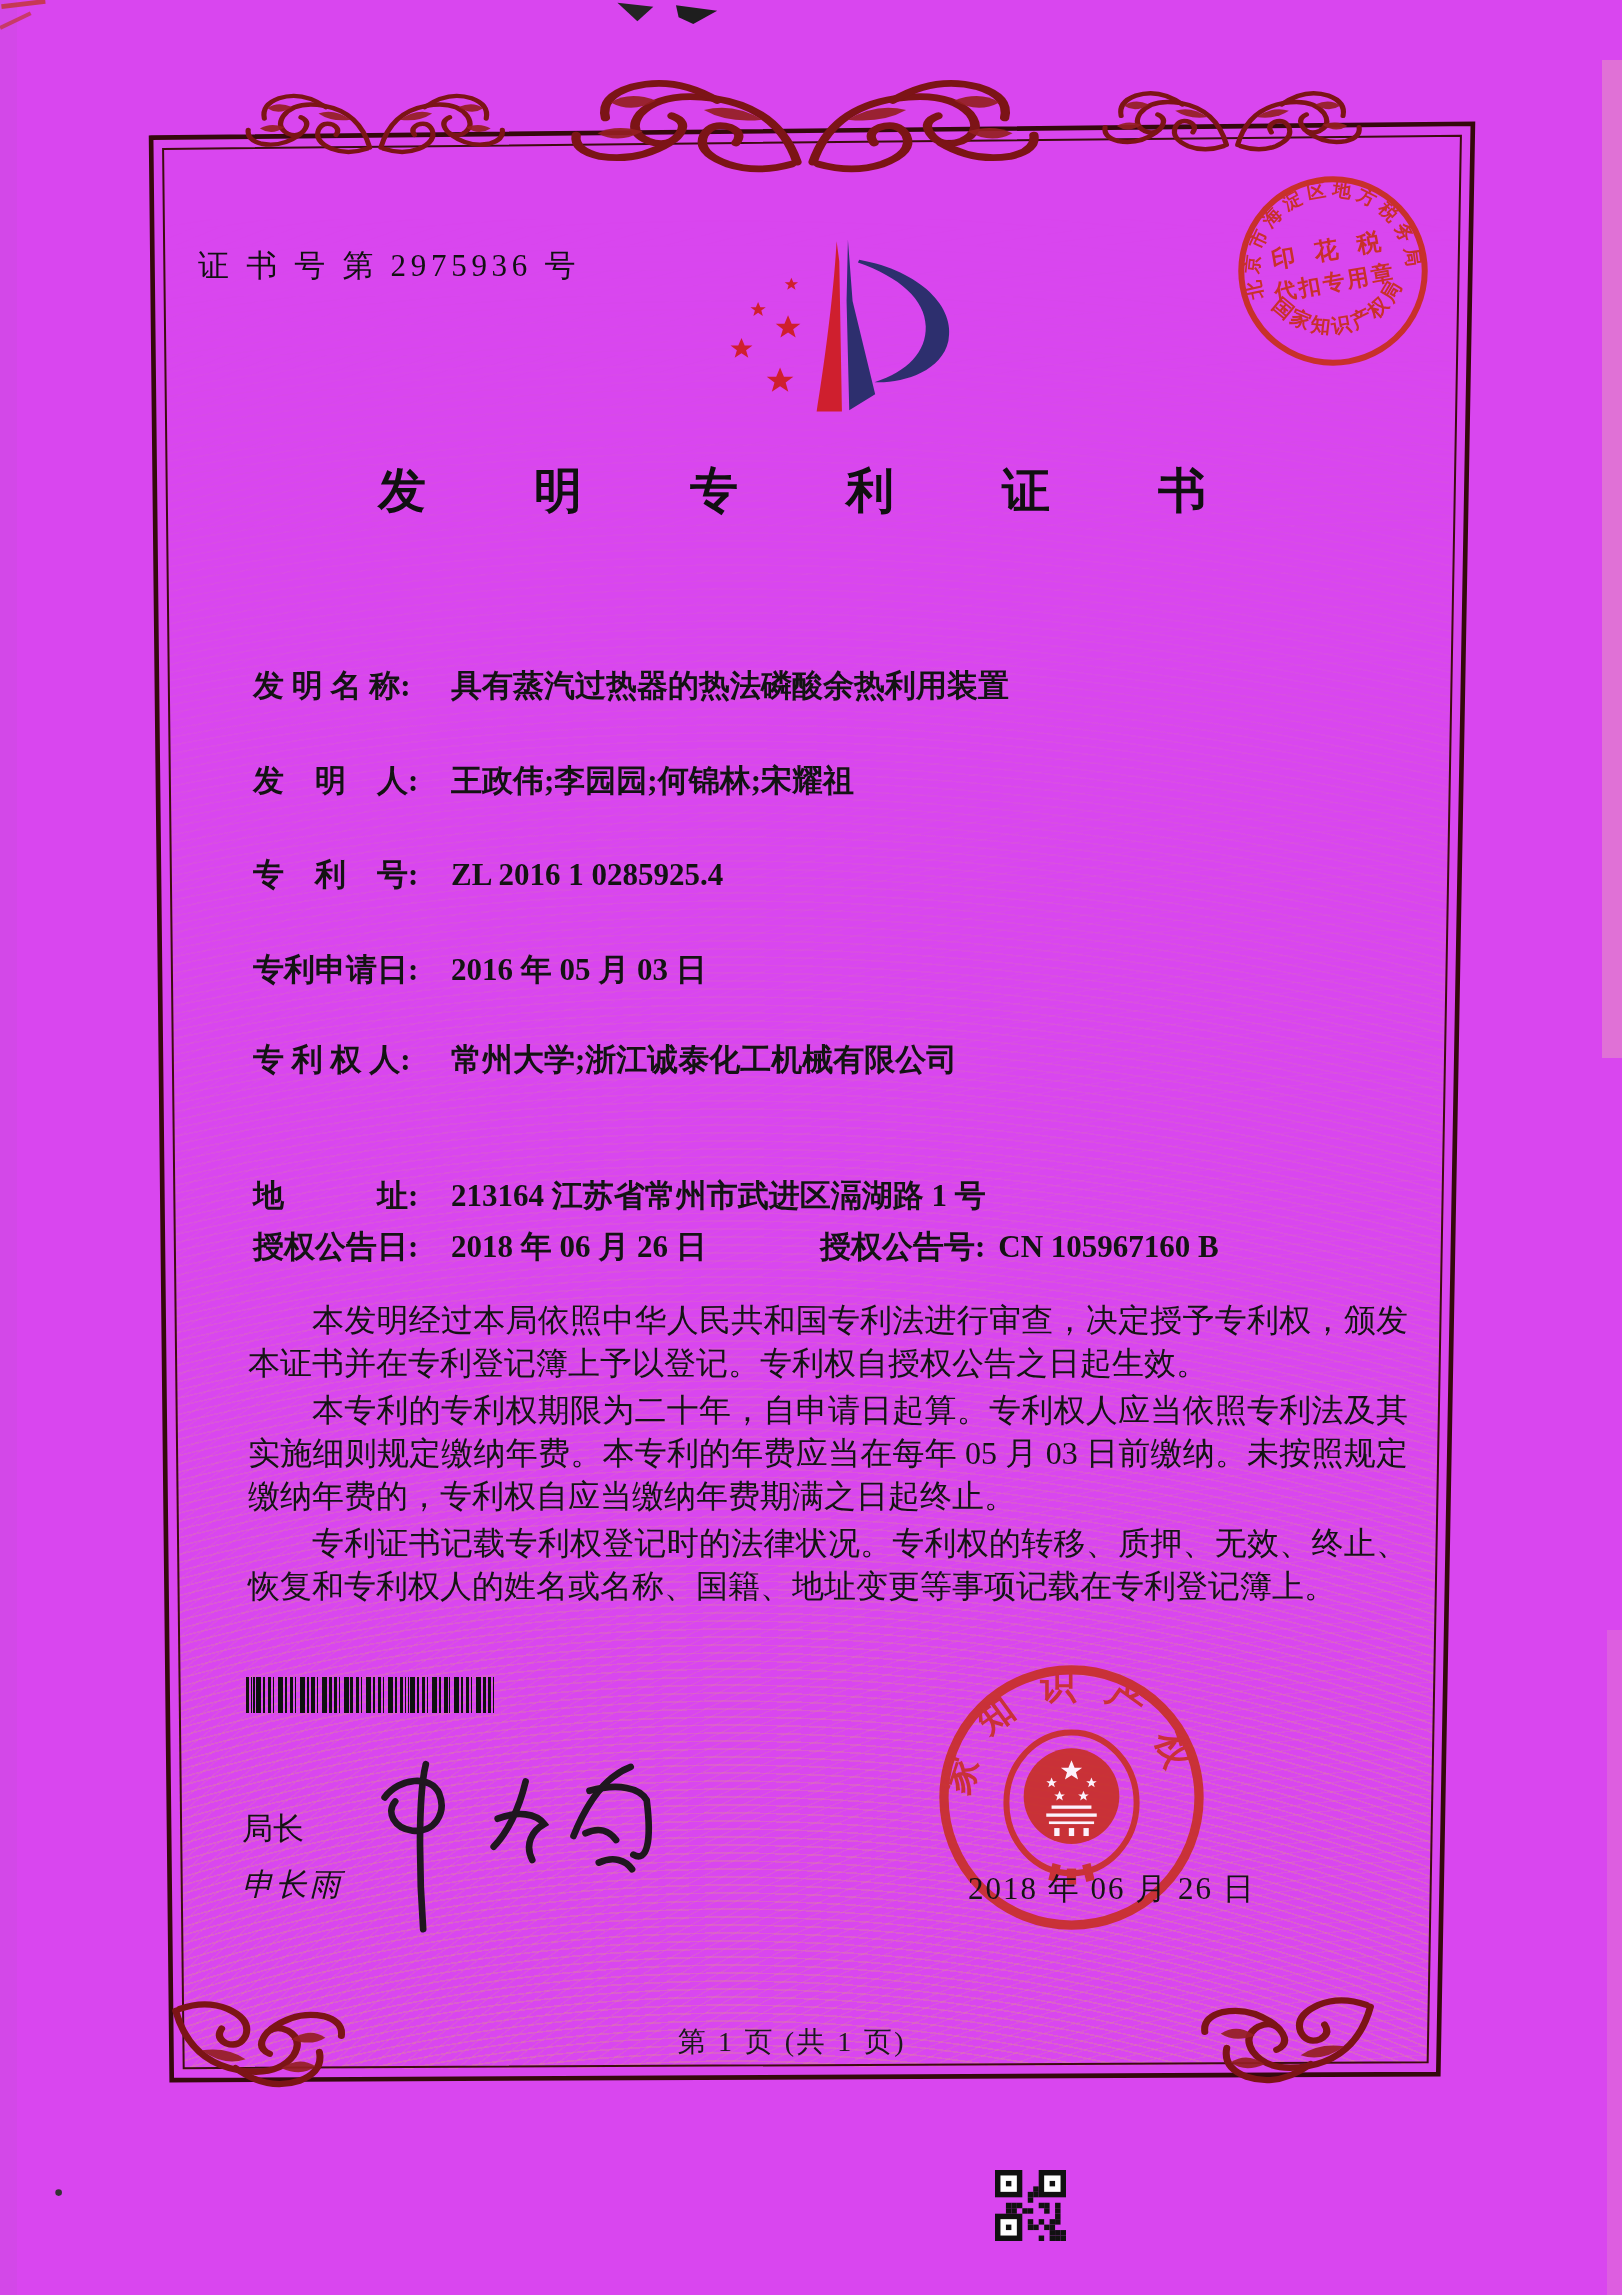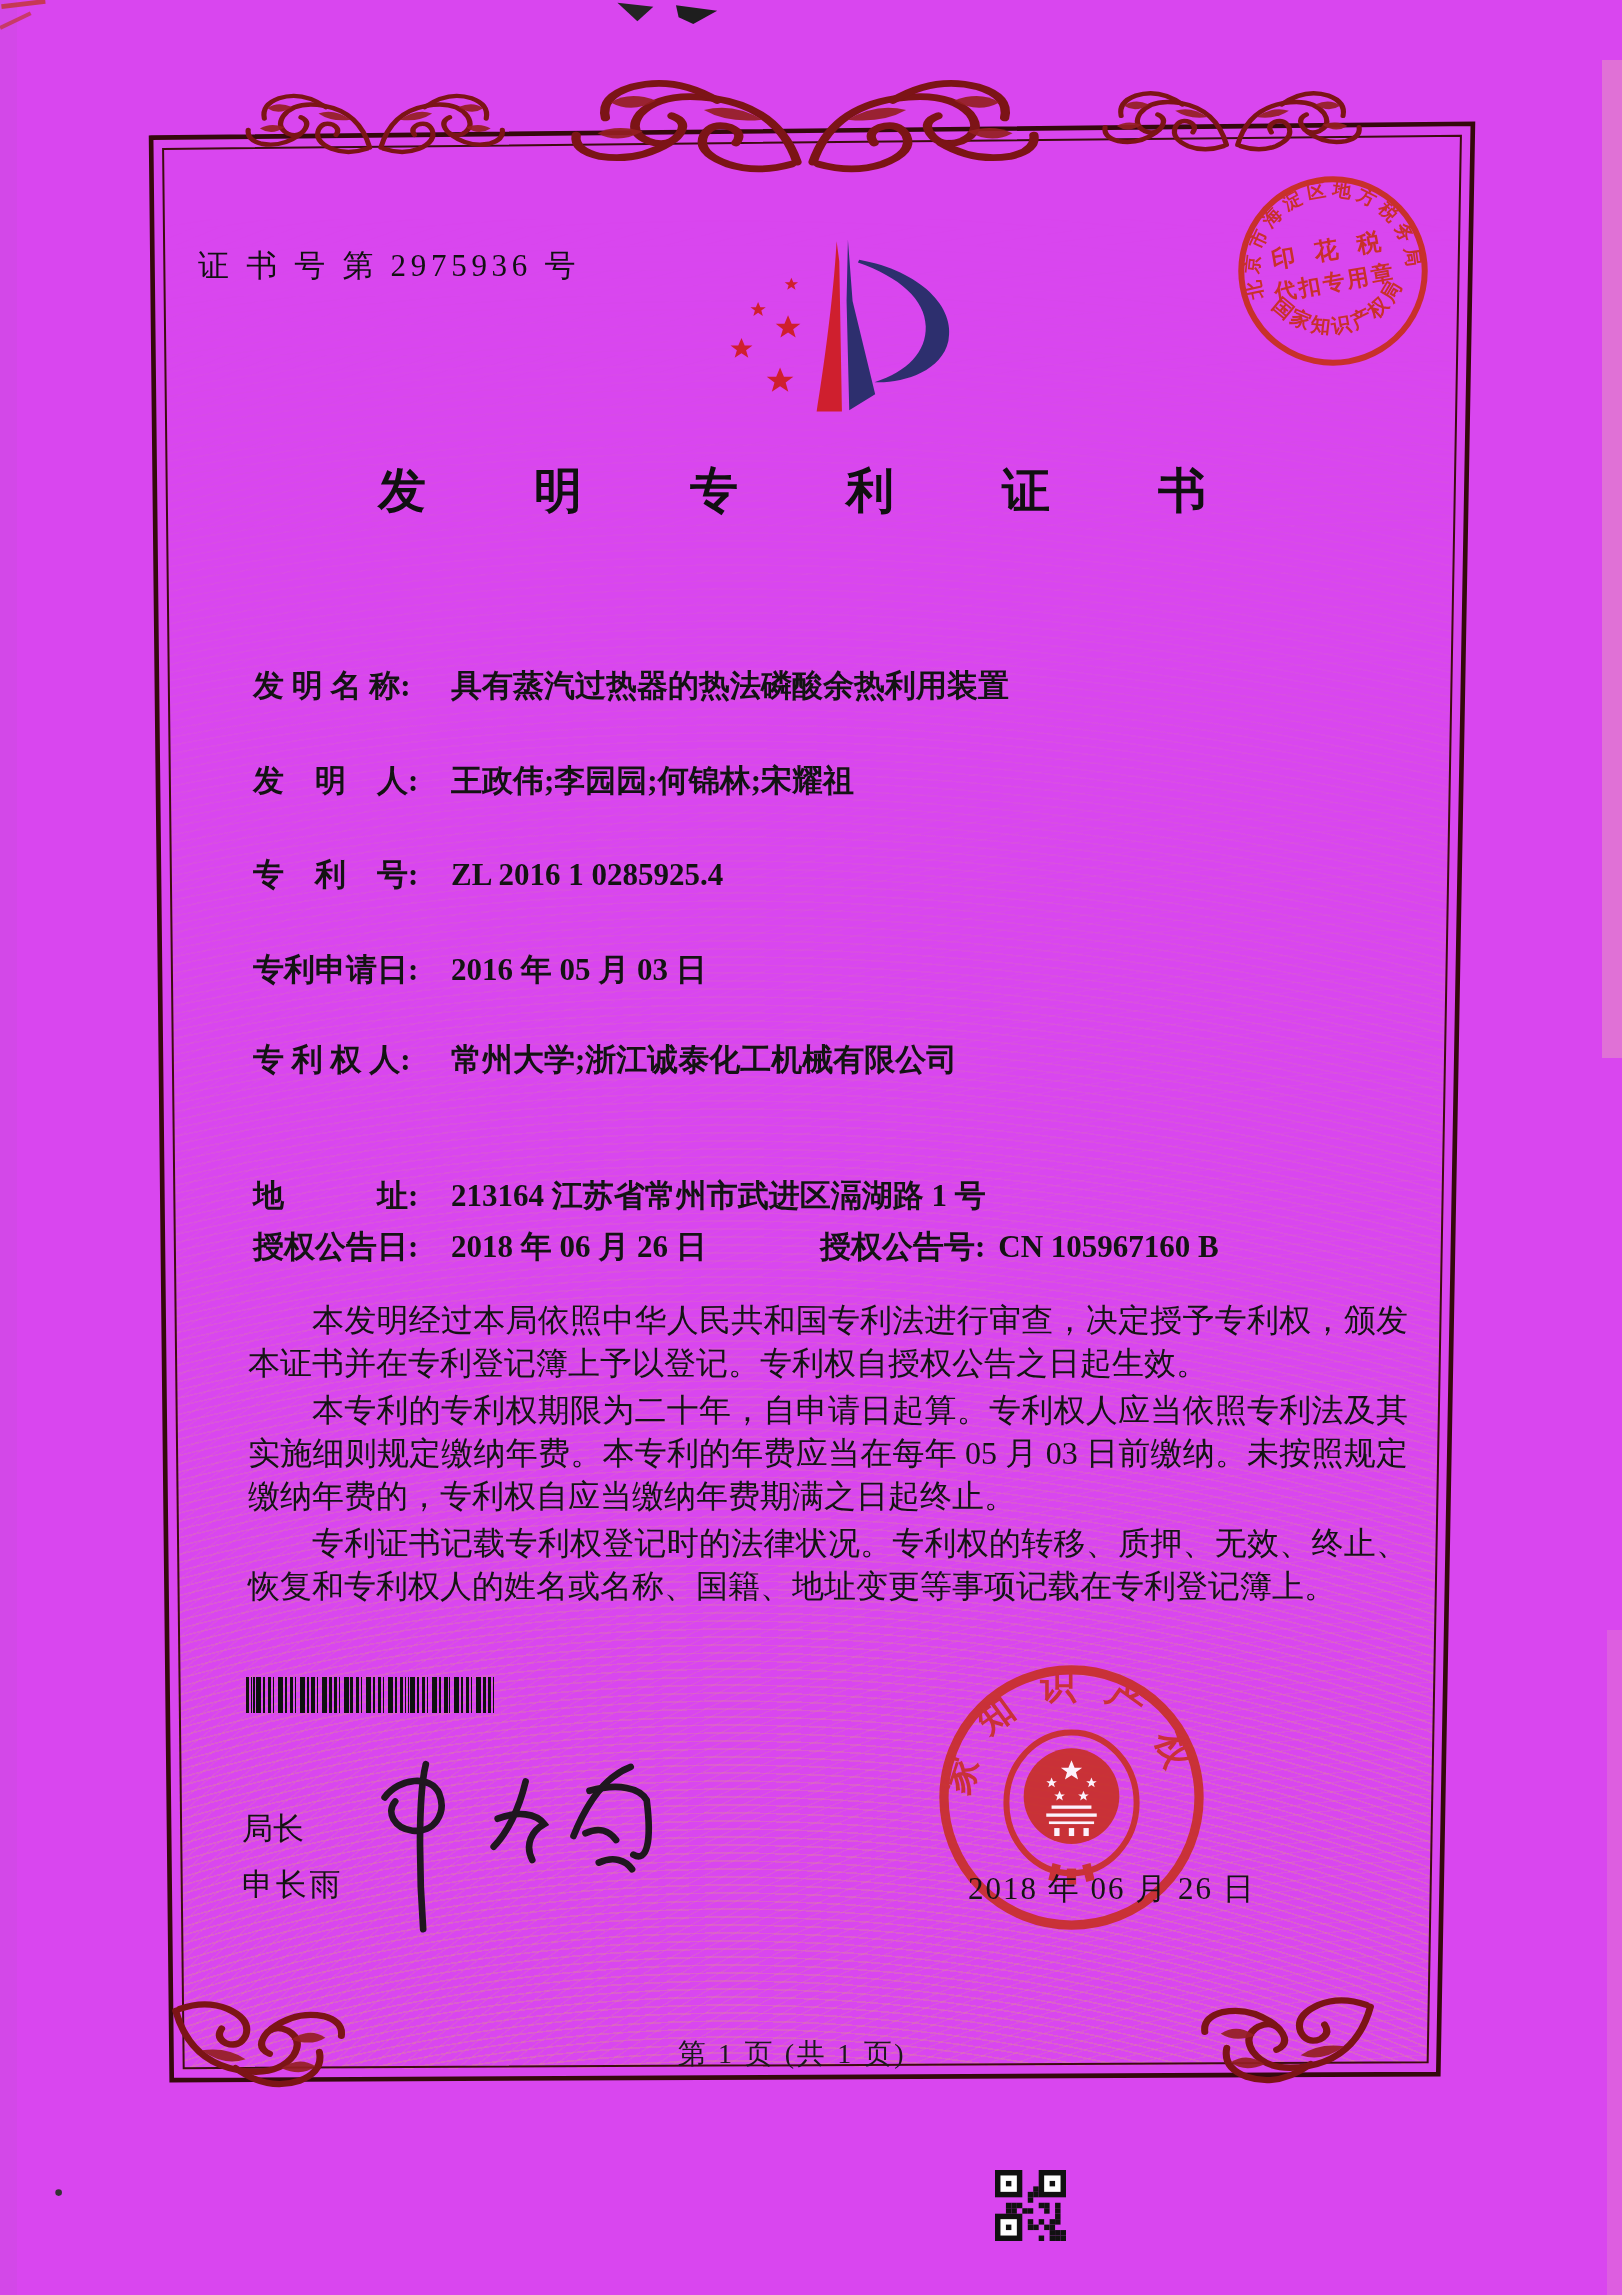--- a/index.html
+++ b/index.html
@@ -35,24 +35,24 @@
   .row .val{white-space:pre;margin-left:13px;}
   .row2{left:820px;}
   .paras{position:absolute;left:244px;top:1295px;width:1168px;font-size:32px;line-height:43px;
      text-align:justify;color:#141414;}
   .paras p{margin:4px;text-indent:2em;}
   .barcode{position:absolute;left:246px;top:1677px;width:248px;height:36px;
      background:
        repeating-linear-gradient(90deg,#101010 0 2.7px,rgba(0,0,0,0) 2.7px 4.7px,#101010 4.7px 6px,rgba(0,0,0,0) 6px 10px,#101010 10px 14.6px,rgba(0,0,0,0) 14.6px 17.3px,#101010 17.3px 18.6px,rgba(0,0,0,0) 18.6px 22px),
        repeating-linear-gradient(90deg,rgba(0,0,0,0) 0 7.3px,#101010 7.3px 8.6px,rgba(0,0,0,0) 8.6px 19.3px);}
   .sig-title{position:absolute;left:242px;top:1808px;font-size:31px;color:#131313;}
-  .sig-name{position:absolute;left:242px;top:1864px;font-size:31px;letter-spacing:2.7px;color:#131313;}
+  .sig-name{position:absolute;left:242px;top:1864px;font-size:31px;letter-spacing:2.7px;color:#131313;font-style:italic;}
   .seal-date{position:absolute;left:968px;top:1868px;font-size:31px;letter-spacing:2px;color:#141414;z-index:8;}
   .page-footer{position:absolute;left:173px;top:2023px;width:1238px;text-align:center;
-     font-size:28px;letter-spacing:2.7px;color:#1a1a1a;margin-top:12px;}
+     font-size:28px;letter-spacing:2.7px;color:#1a1a1a;}
   .scan-credit{position:absolute;left:1093px;top:2190px;font-size:39px;font-weight:700;
      letter-spacing:2.7px;color:#141414;font-family:"Liberation Sans", sans-serif;}
   .stamp-wrap{position:absolute;left:1220px;top:158px;width:226px;height:226px;z-index:5;}
   .seal-wrap{position:absolute;left:932px;top:1658px;width:279px;height:279px;z-index:6;}
   .qr{position:absolute;left:995px;top:2170px;width:71px;height:71px;}
   .stamp-text{fill:#c8302b;font-family:"Liberation Serif", serif;font-weight:700;}
 </style>
 </head>
 <body>
 

